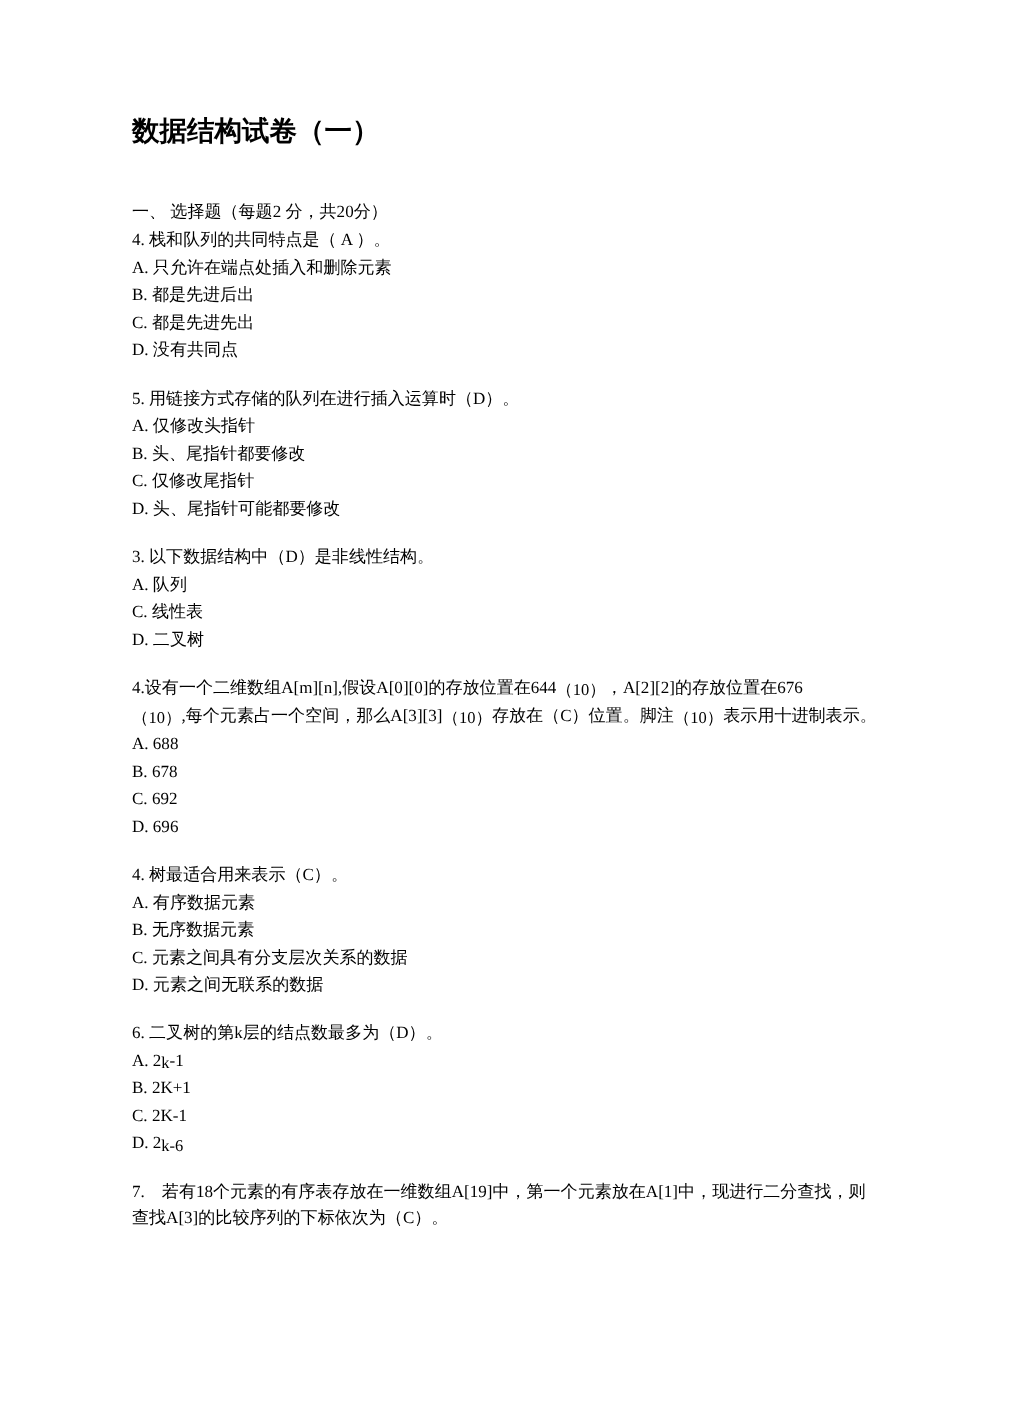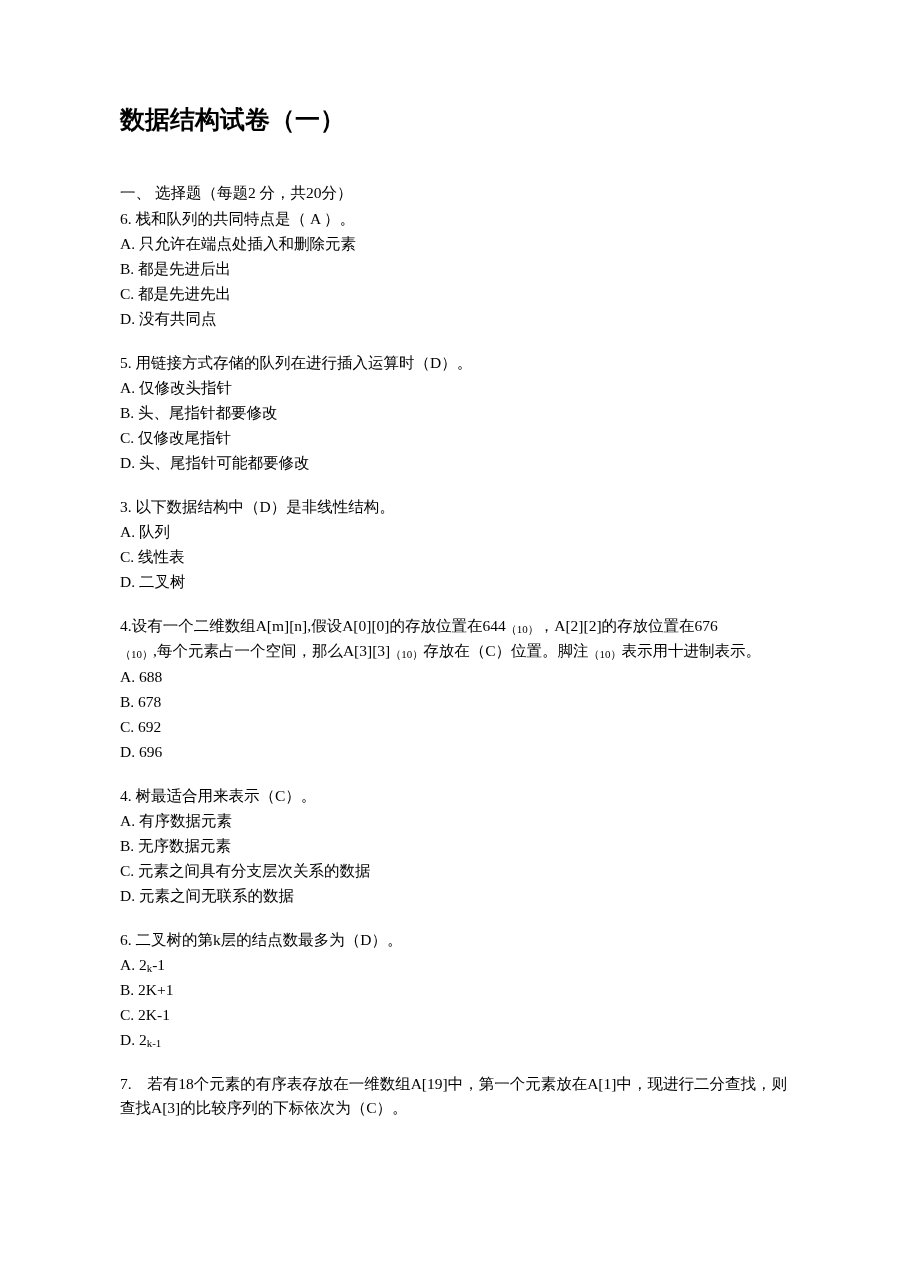--- a/index.html
+++ b/index.html
@@ -33,35 +33,35 @@
     .question-text {
       margin-bottom: 1px;
     }
     .option {
       margin-bottom: 1px;
     }
     .q4-text {
       line-height: 1.6;
     }
     sub {
-      font-size: 11px;
+      font-size: 15px;
       vertical-align: baseline;
       position: relative;
       bottom: -2px;
     }
   </style>
 </head>
 <body>
 
 <div class="title">数据结构试卷（一）</div>
 
 <div class="section-header">一、 选择题（每题2 分，共20分）</div>
 
 <div class="question">
-  <div class="question-text">6. 栈和队列的共同特点是（ A ）。</div>
+  <div class="question-text">4. 栈和队列的共同特点是（ A ）。</div>
   <div class="option">A. 只允许在端点处插入和删除元素</div>
   <div class="option">B. 都是先进后出</div>
   <div class="option">C. 都是先进先出</div>
   <div class="option">D. 没有共同点</div>
 </div>
 
 <div class="question">
   <div class="question-text">5. 用链接方式存储的队列在进行插入运算时（D）。</div>
   <div class="option">A. 仅修改头指针</div>
   <div class="option">B. 头、尾指针都要修改</div>
@@ -95,19 +95,19 @@
 </div>
 
 <div class="question">
   <div class="question-text">6. 二叉树的第k层的结点数最多为（D）。</div>
   <div class="option">
     <span>A. 2</span><sub>k</sub><span>-1</span>
   </div>
   <div class="option">B. 2K+1</div>
   <div class="option">C. 2K-1</div>
   <div class="option">
-    <span>D. 2</span><sub>k-1</sub><span></span>
+    <span>D. 2</span><sub>k-6</sub><span></span>
   </div>
 </div>
 
 <div class="question">
   <div class="question-text">7.　若有18个元素的有序表存放在一维数组A[19]中，第一个元素放在A[1]中，现进行二分查找，则查找A[3]的比较序列的下标依次为（C）。</div>
 </div>
 
 </body></html>

